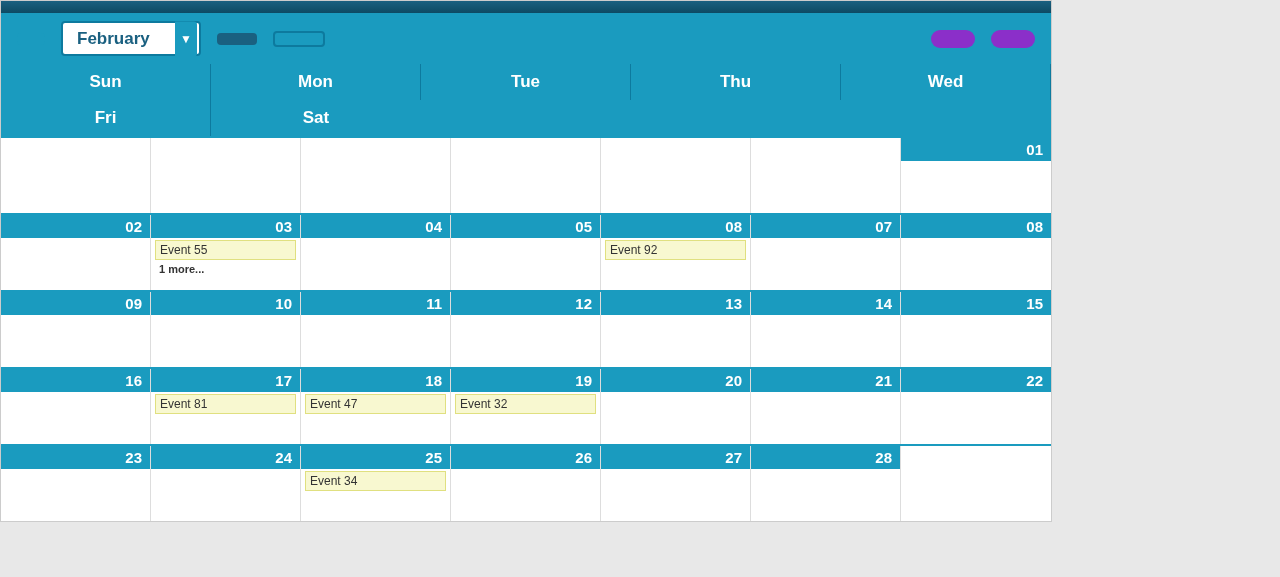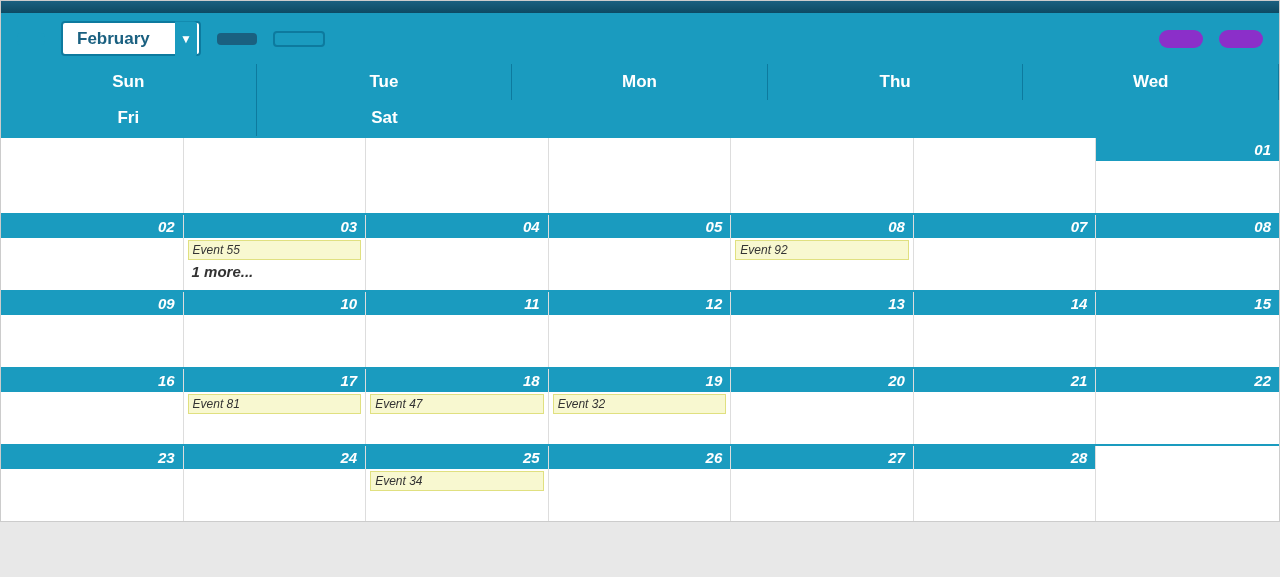--- a/index.html
+++ b/index.html
@@ -2,21 +2,21 @@
 <html><head>
   <meta charset="utf-8">
   <style>
     * { box-sizing: border-box; margin: 0; padding: 0; }
     body {
       font-family: Arial, sans-serif;
       background: #e8e8e8;
       min-height: 577px;
     }
     .app-container {
-      width: 1280px;
+      width: 1052px;
       background: #15803d;
       border: 1px solid #ccc;
     }
     
     .top-bar {
       background: linear-gradient(to bottom, #1a6080, #0d4a63);
       display: flex;
       align-items: center;
       padding: 6px 12px;
       gap: 10px;
@@ -135,21 +135,20 @@
       font-size: 17px;
       font-weight: bold;
       text-align: center;
       padding: 8px 0;
       border-right: 1px solid #0d7a9e;
     }
     .cal-header-cell:last-child { border-right: none; }
     .cal-body {
       display: grid;
       grid-template-rows: repeat(5, auto);
-      font-style: italic;
     }
     .cal-week {
       display: grid;
       grid-template-columns: repeat(7, 1fr);
       border-top: 2px solid #1a9bbf;
     }
     .cal-day {
       min-height: 75px;
       border-right: 1px solid #ddd;
       background: white;
@@ -176,21 +175,21 @@
     .event-item {
       background: #f8f8d0;
       border: 1px solid #e0e080;
       font-size: 12px;
       color: #333;
       padding: 2px 4px;
       margin-bottom: 2px;
       cursor: pointer;
     }
     .more-link {
-      font-size: 15px;
+      font-size: 11px;
       color: #333;
       font-weight: bold;
       padding: 1px 4px;
       cursor: pointer;
     }
     .cal-day.empty-day {
       background: white;
     }
     .cal-day.empty-day .day-number-row {
       background: #1a9bbf;
@@ -230,22 +229,22 @@
     <span class="year-value"></span>
     <div class="spacer"></div>
     <button class="btn-add"></button>
     <button class="btn-show-events"></button>
   </div>
 
   <div class="calendar">
 
     <div class="cal-header" id="cal-header">
         <div class="cal-header-cell">Sun</div>
+        <div class="cal-header-cell">Mon</div>
         <div class="cal-header-cell">Tue</div>
-        <div class="cal-header-cell">Mon</div>
         <div class="cal-header-cell">Thu</div>
         <div class="cal-header-cell">Wed</div>
         <div class="cal-header-cell">Fri</div>
         <div class="cal-header-cell">Sat</div>
       </div>
 
     <div class="cal-body" id="cal-body">
         <div class="cal-week">
           <div class="cal-day empty-day">
             <div class="day-number-row empty">&nbsp;</div>

